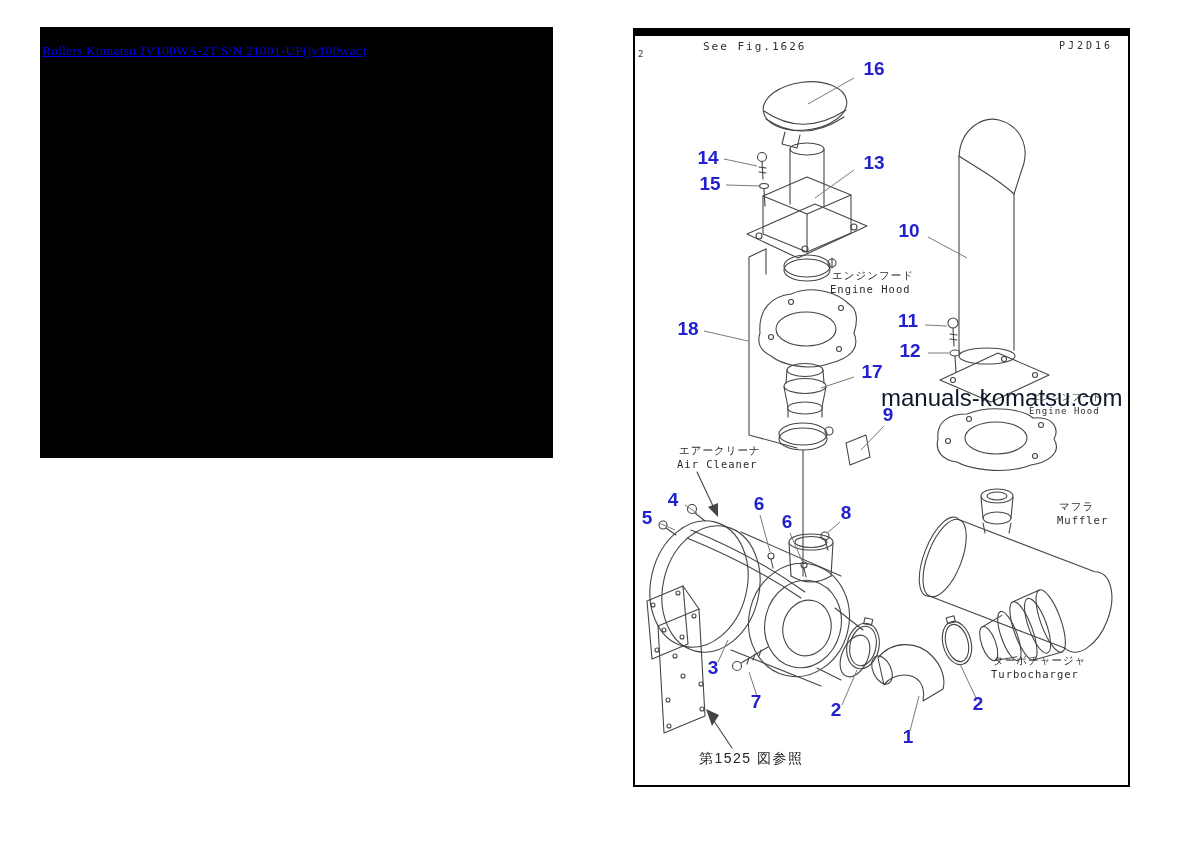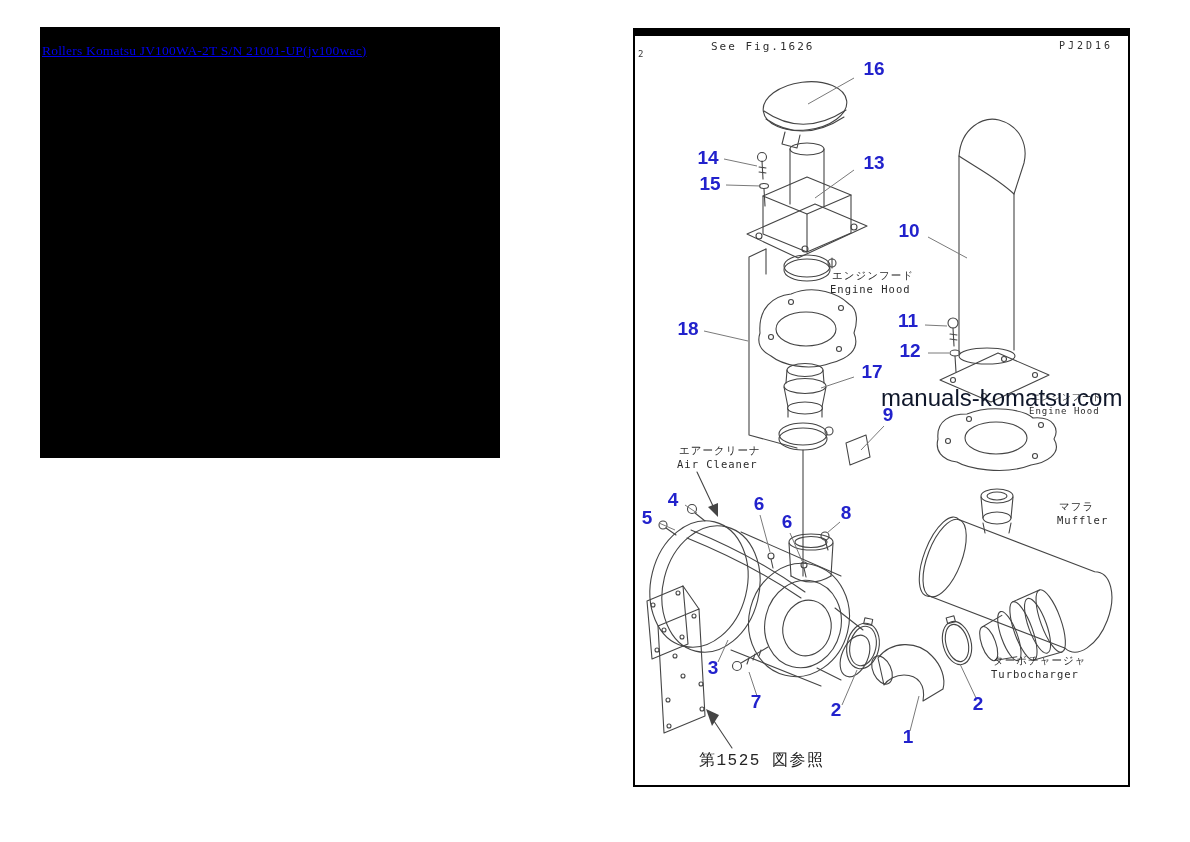--- a/index.html
+++ b/index.html
@@ -2,50 +2,50 @@
 <html style="--callout: #2222cc; --leader: #7a7a7a; --line: #454545; --label: #2b2b2b;"><head>
 <meta charset="utf-8">
 <style>
   html,body{margin:0;padding:0;}
   body{
     width:1190px;height:842px;position:relative;background:#ffffff;
     font-family:"Liberation Sans", sans-serif;overflow:hidden;
   }
   
   .nav-panel{
-    position:absolute;left:40px;top:27px;width:460px;height:431px;
+    position:absolute;left:40px;top:27px;width:513px;height:431px;
     background:#000;
   }
   .model-link{
     display:inline-block;margin:16px 0 0 2px;
     font-family:"Liberation Serif", serif;
     font-size:13.5px;font-weight:400;letter-spacing:0.2px;
     text-decoration:underline;cursor:pointer;
   }
   
   .diagram-panel{
     position:absolute;left:633px;top:28px;width:497px;height:759px;
     background:#fff;border:2px solid #000;border-top-width:8px;
     box-sizing:border-box;
   }
   .hdr-sheet-number{
     position:absolute;left:3px;top:13px;
     font-family:"DejaVu Sans Mono", monospace;font-size:9px;color:#333;
   }
   .hdr-fig-ref{
-    position:absolute;left:76px;top:4px;
+    position:absolute;left:68px;top:4px;
     font-family:"DejaVu Sans Mono", monospace;font-size:11px;letter-spacing:2px;color:#2e2e2e;
   }
   .hdr-code{
     position:absolute;left:424px;top:4px;
     font-family:"DejaVu Sans Mono", monospace;font-size:10px;letter-spacing:3px;color:#2e2e2e;
   }
   .fig-ref-bottom{
     position:absolute;left:64px;top:714px;
-    font-family:Liberation Mono, monospace;font-size:16px;letter-spacing:1.5px;color:#242424;
+    font-family:Liberation Sans, sans-serif;font-size:14px;letter-spacing:1.5px;color:#242424;
   }
   .watermark{
     position:absolute;left:246px;top:348px;z-index:5;
     font-family:"Liberation Sans", sans-serif;font-size:24px;font-weight:400;
     color:#0f172a;white-space:nowrap;
   }
   svg.dsvg{position:absolute;left:0;top:0;z-index:2;}
   .art{fill:none;stroke:var(--line,#454545);stroke-width:1.1;stroke-linecap:round;stroke-linejoin:round;}
   .art .solid{fill:var(--line,#454545);stroke:none;}
   .leader{stroke:var(--leader,#7a7a7a);stroke-width:1;fill:none;}

